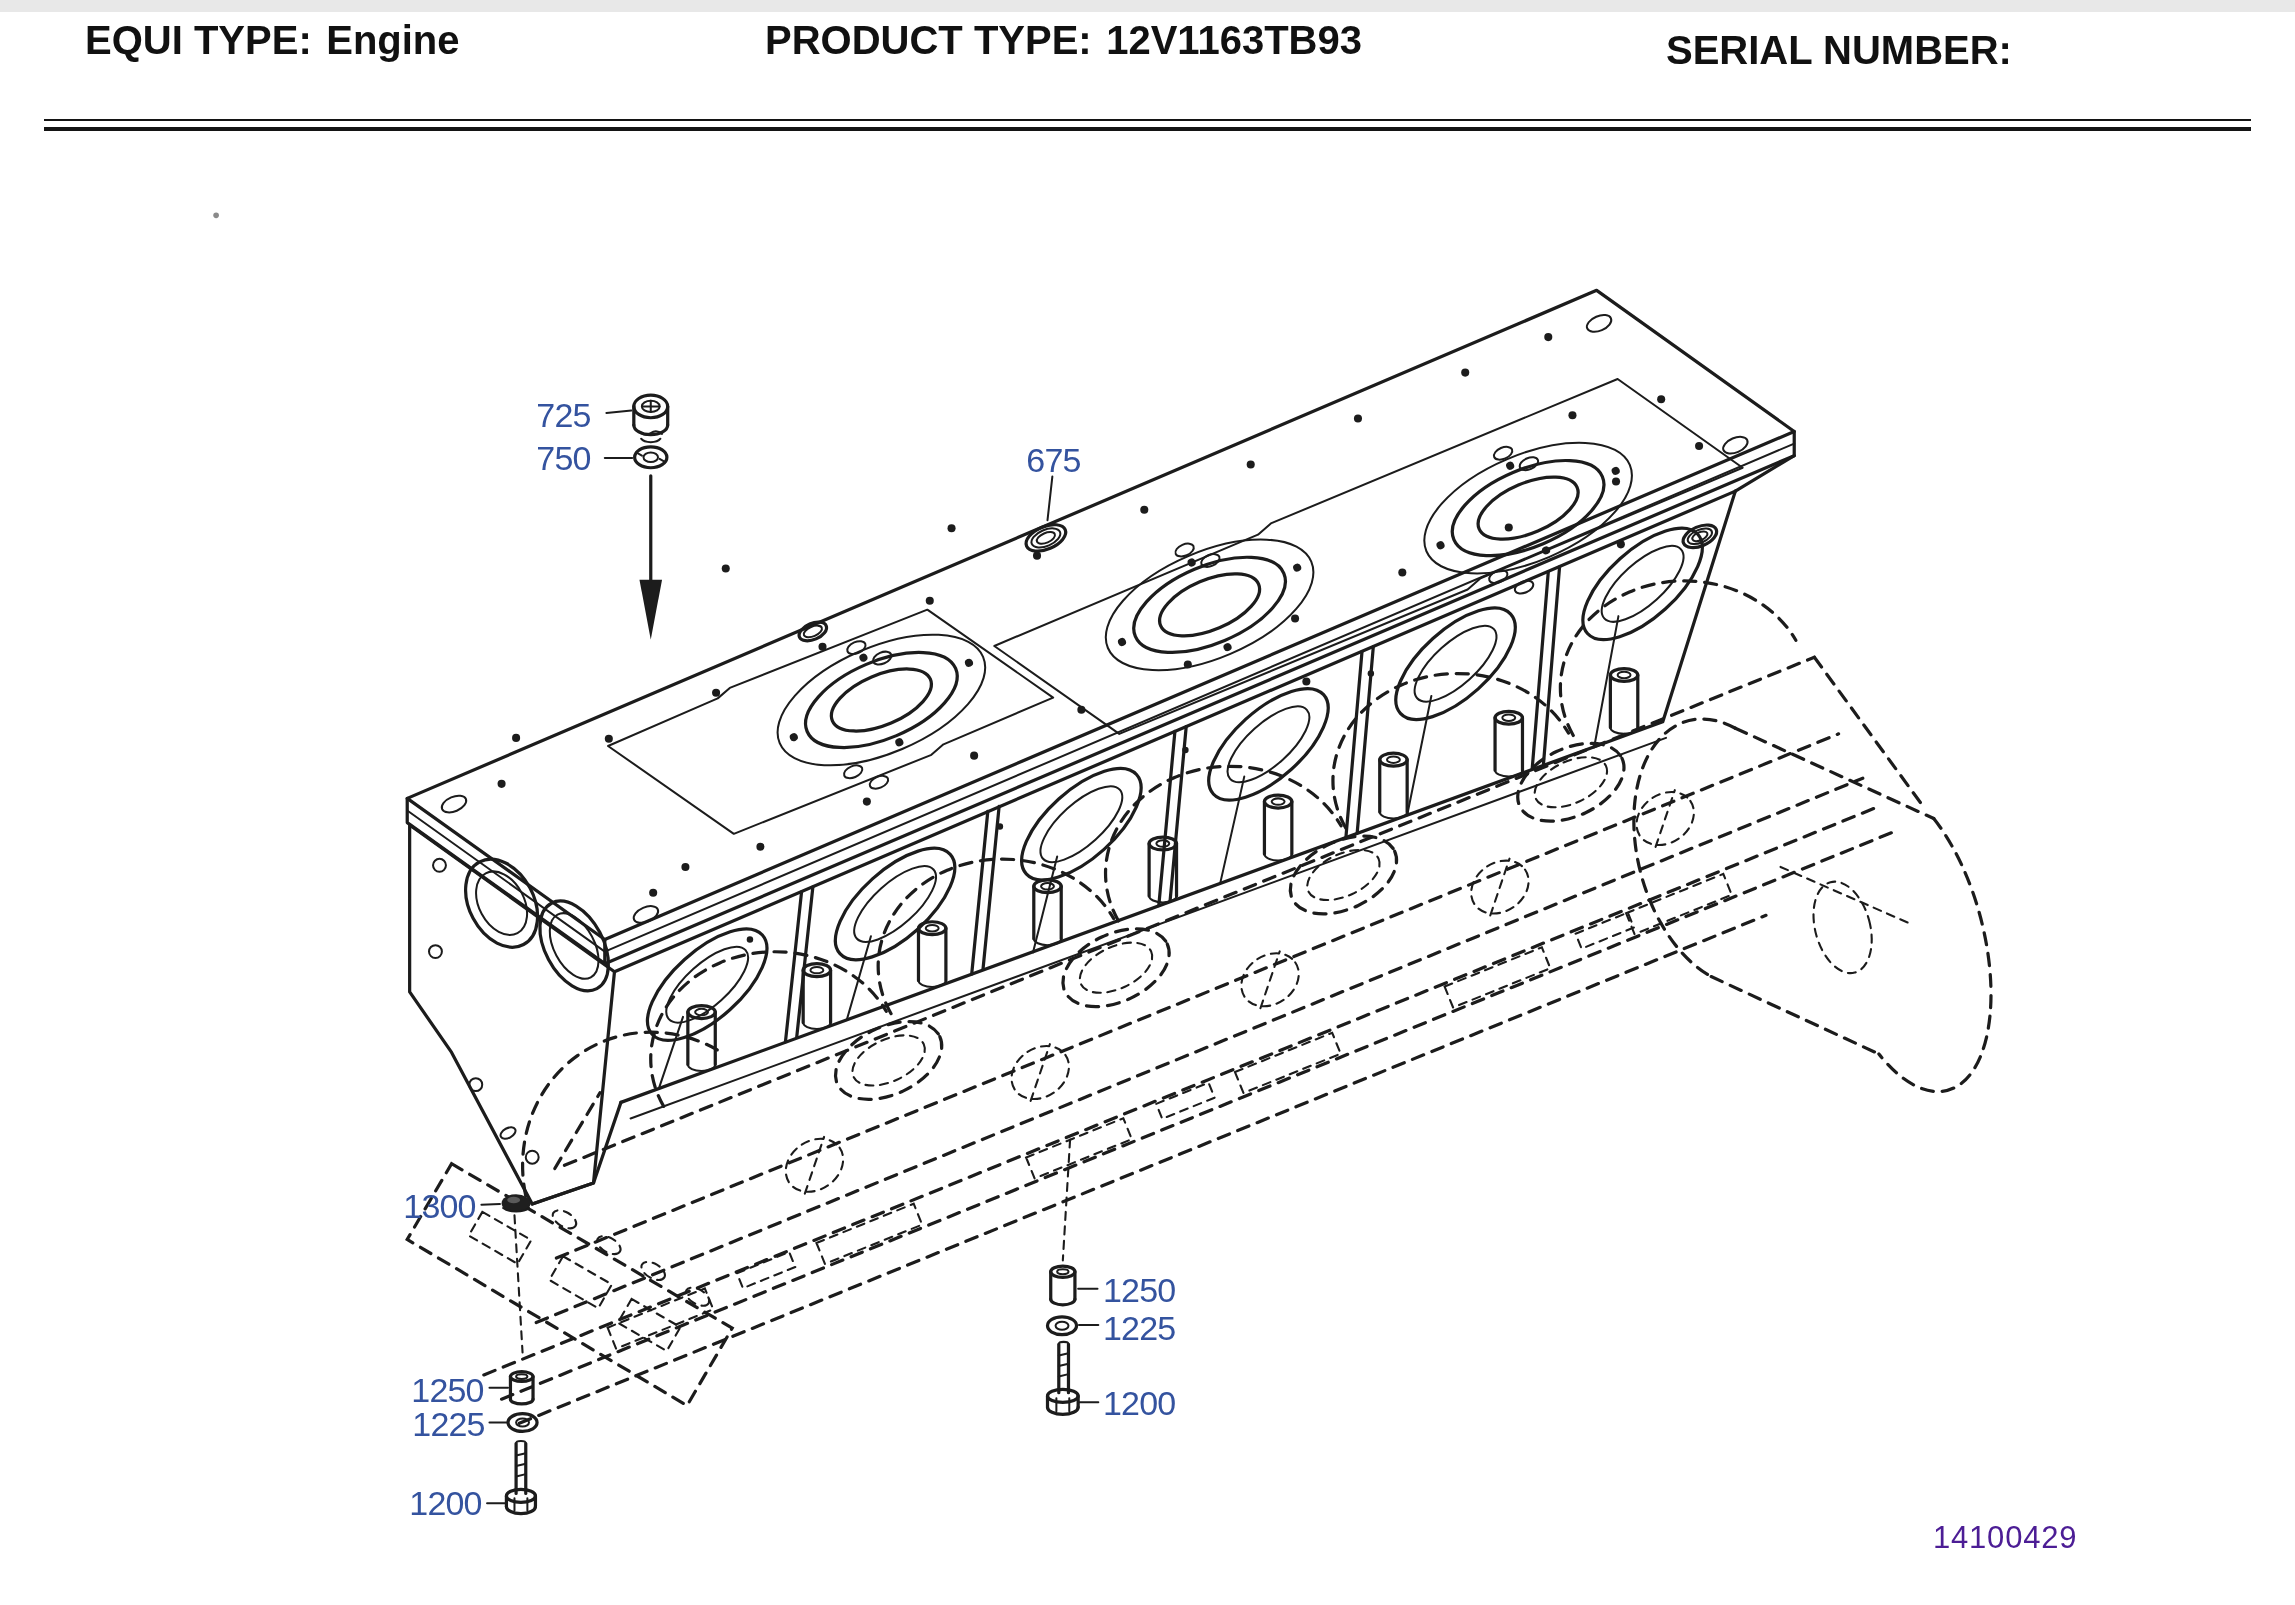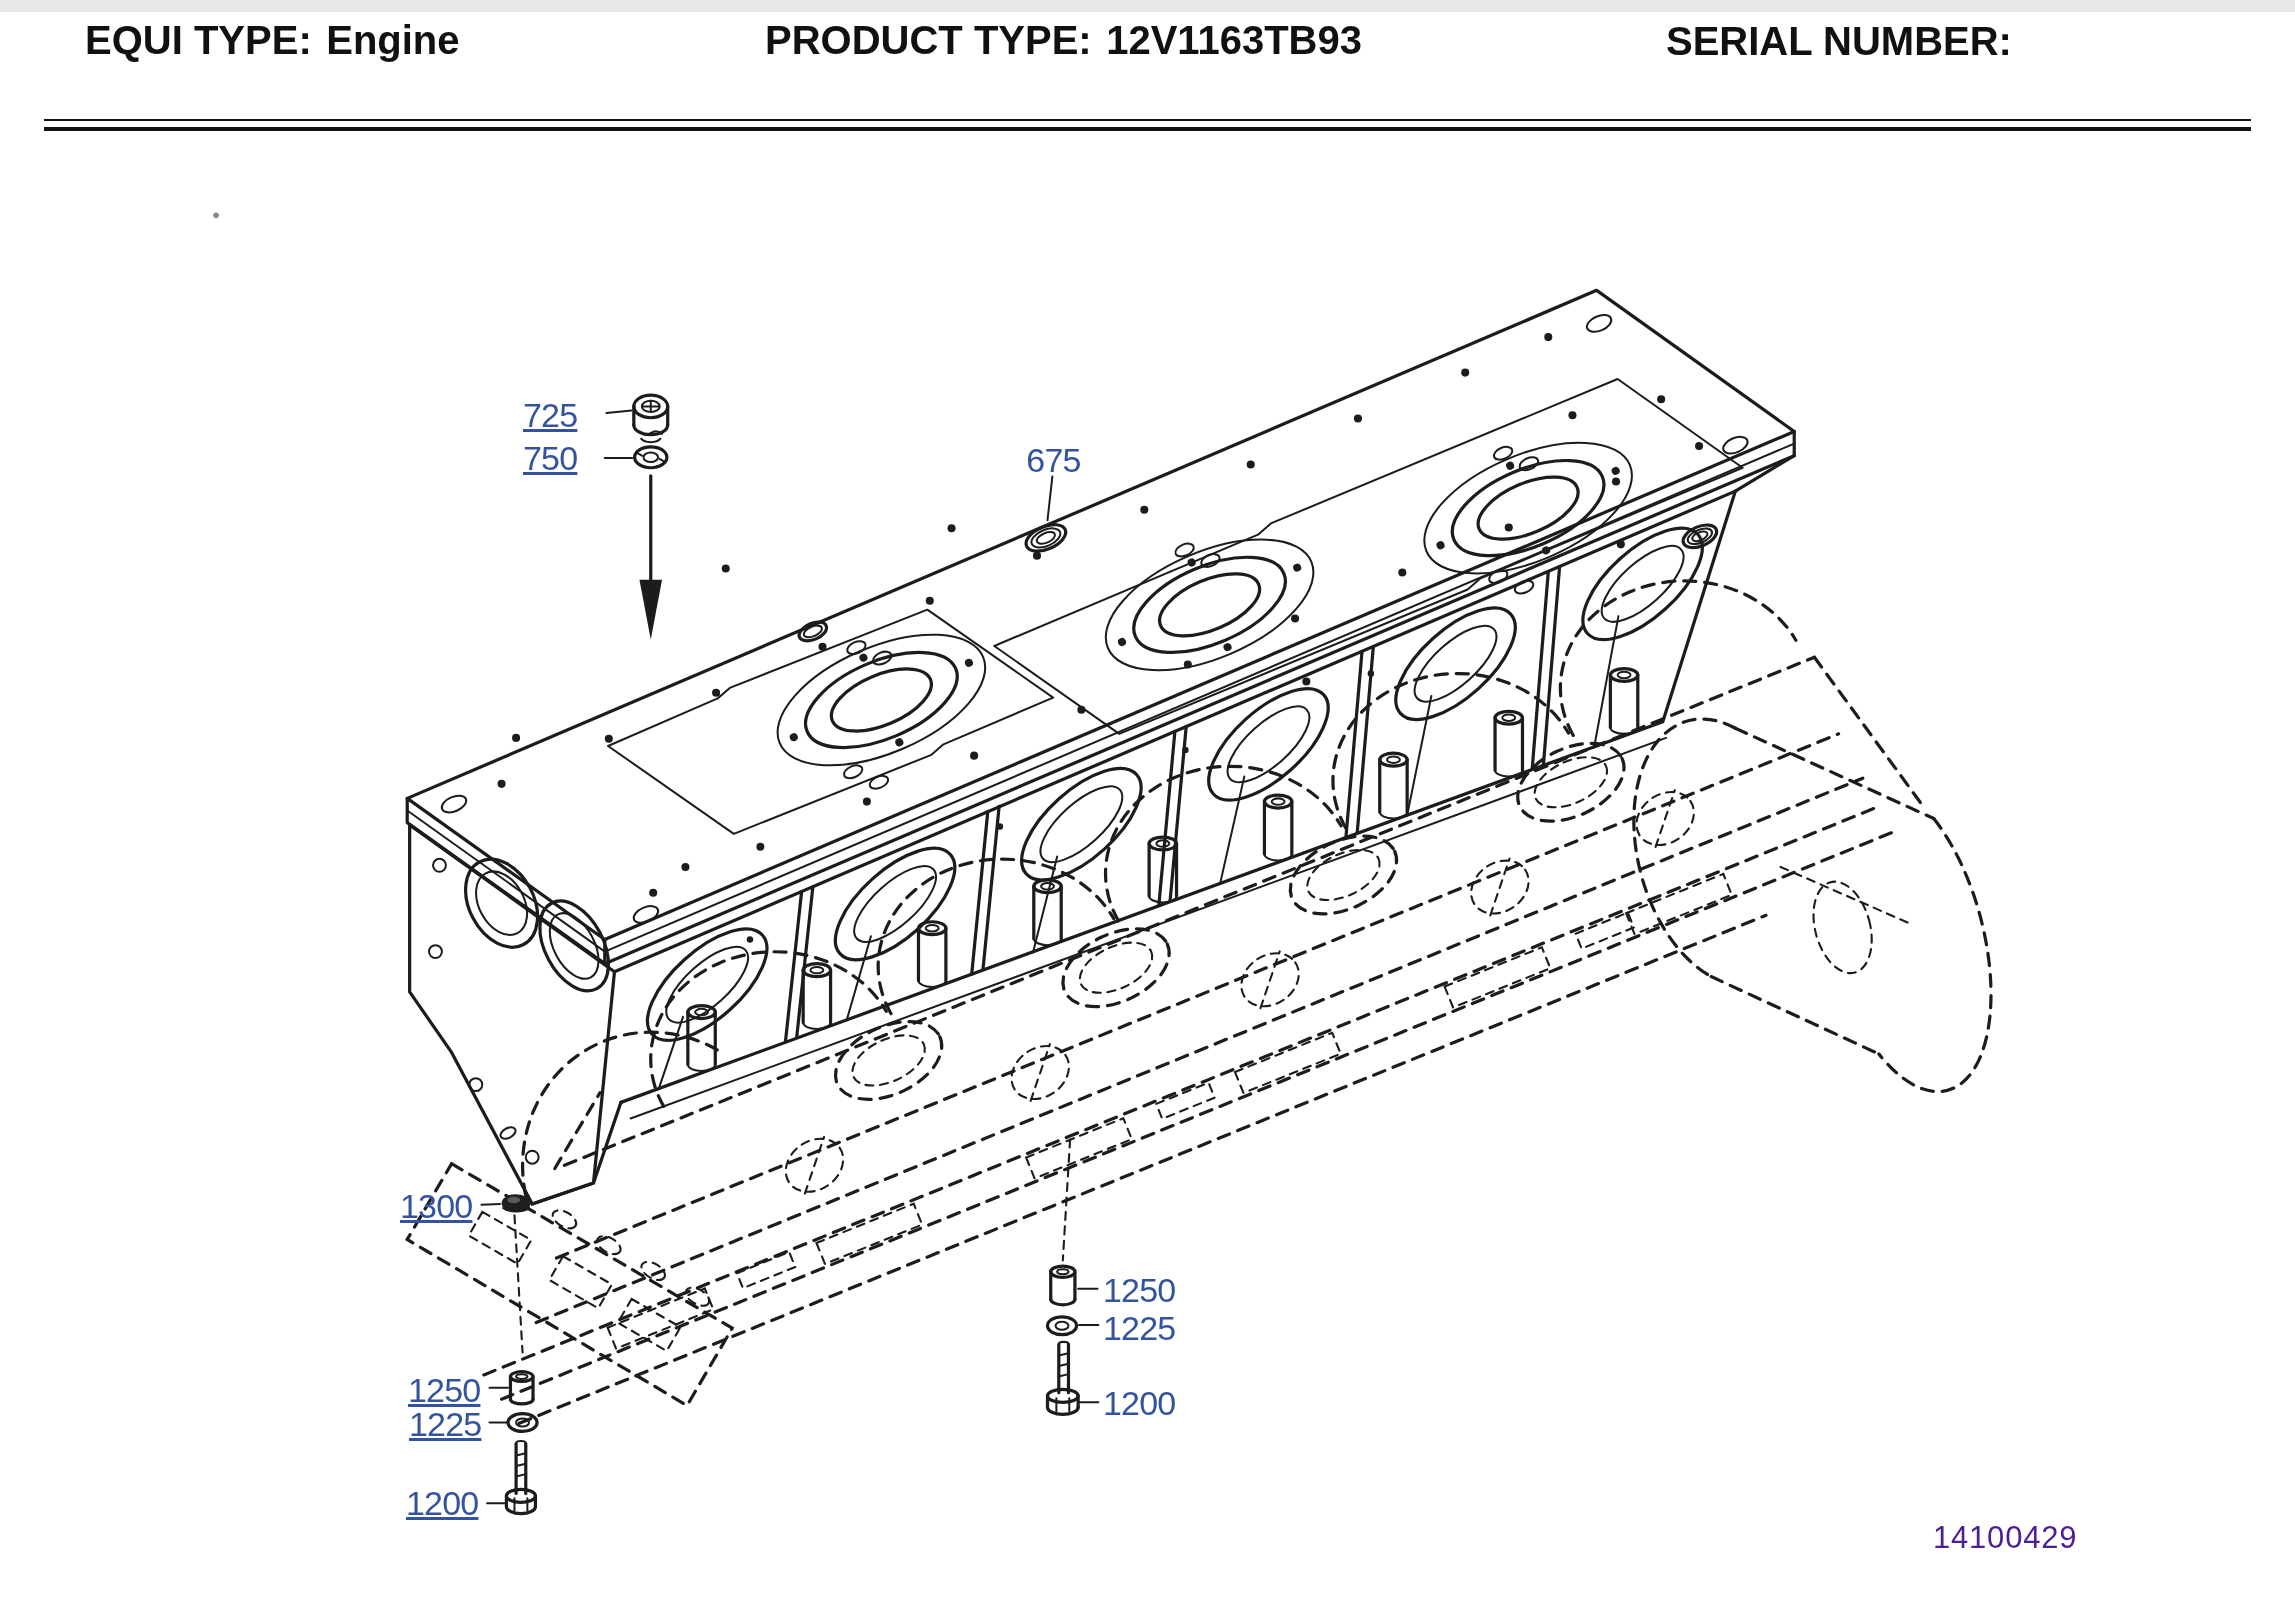--- a/index.html
+++ b/index.html
@@ -6,21 +6,21 @@
   .page{position:relative;width:2295px;height:1605px;background:#ffffff;overflow:hidden;
         font-family:"Liberation Sans",sans-serif;margin-top:12px;}
   
   .hdr{position:absolute;display:flex;align-items:flex-start;white-space:pre;
        font:bold 40px/1.05 "Liberation Sans",sans-serif;color:#111;letter-spacing:0px;}
   .hdr .gap{margin-left:14.5px;}
   .rule{position:absolute;background:#141414;}
   
   .co{position:absolute;font:400 34px/1 "Liberation Sans",sans-serif;color:#34539f;
       letter-spacing:-0.8px;}
-  .co.r{text-align:left;text-decoration:underline;}
+  .co.r{text-align:center;}
   .co.c{text-align:center;}
   .dwgno{position:absolute;font:400 31px/1 "Liberation Sans",sans-serif;color:#4c1d95;
          letter-spacing:0.8px;}
   
   .s{fill:none;stroke:#1c1c1c;stroke-width:4;stroke-linejoin:round;stroke-linecap:round;}
   .t{fill:none;stroke:#1c1c1c;stroke-width:2.5;stroke-linejoin:round;stroke-linecap:round;}
   .d{fill:none;stroke:#1c1c1c;stroke-width:4;stroke-linecap:round;stroke-dasharray:15 11;}
   .dt{fill:none;stroke:#1c1c1c;stroke-width:2.6;stroke-linecap:round;stroke-dasharray:10 8;}
   .f{fill:#1c1c1c;stroke:none;}
   svg{position:absolute;left:0;top:0;}
@@ -31,21 +31,21 @@
 <div class="page">
 
   <div class="hdr" style="left:85px;top:6.5px;">
     <span>EQUI TYPE:</span>
     <span class="gap">Engine</span>
   </div>
   <div class="hdr" style="left:765px;top:6.5px;justify-content:space-between;">
     <span>PRODUCT TYPE:</span>
     <span class="gap">12V1163TB93</span>
   </div>
-  <div class="hdr" style="left:1666px;top:8px;">
+  <div class="hdr" style="left:1666px;top:17px;">
     <span>SERIAL NUMBER:</span>
     <span class="gap"></span>
   </div>
   <div class="rule" style="left:44px;top:107px;width:2207px;height:2.4px;"></div>
   <div class="rule" style="left:44px;top:115px;width:2207px;height:4px;"></div>
 
   <svg width="2295" height="1605" viewBox="0 0 2846 1990">
     <defs>
       <pattern id="h8" width="10" height="10" patternUnits="userSpaceOnUse" patternTransform="rotate(45)">
         <line x1="0" y1="0" x2="0" y2="10" stroke="#1c1c1c" stroke-width="3"></line>

